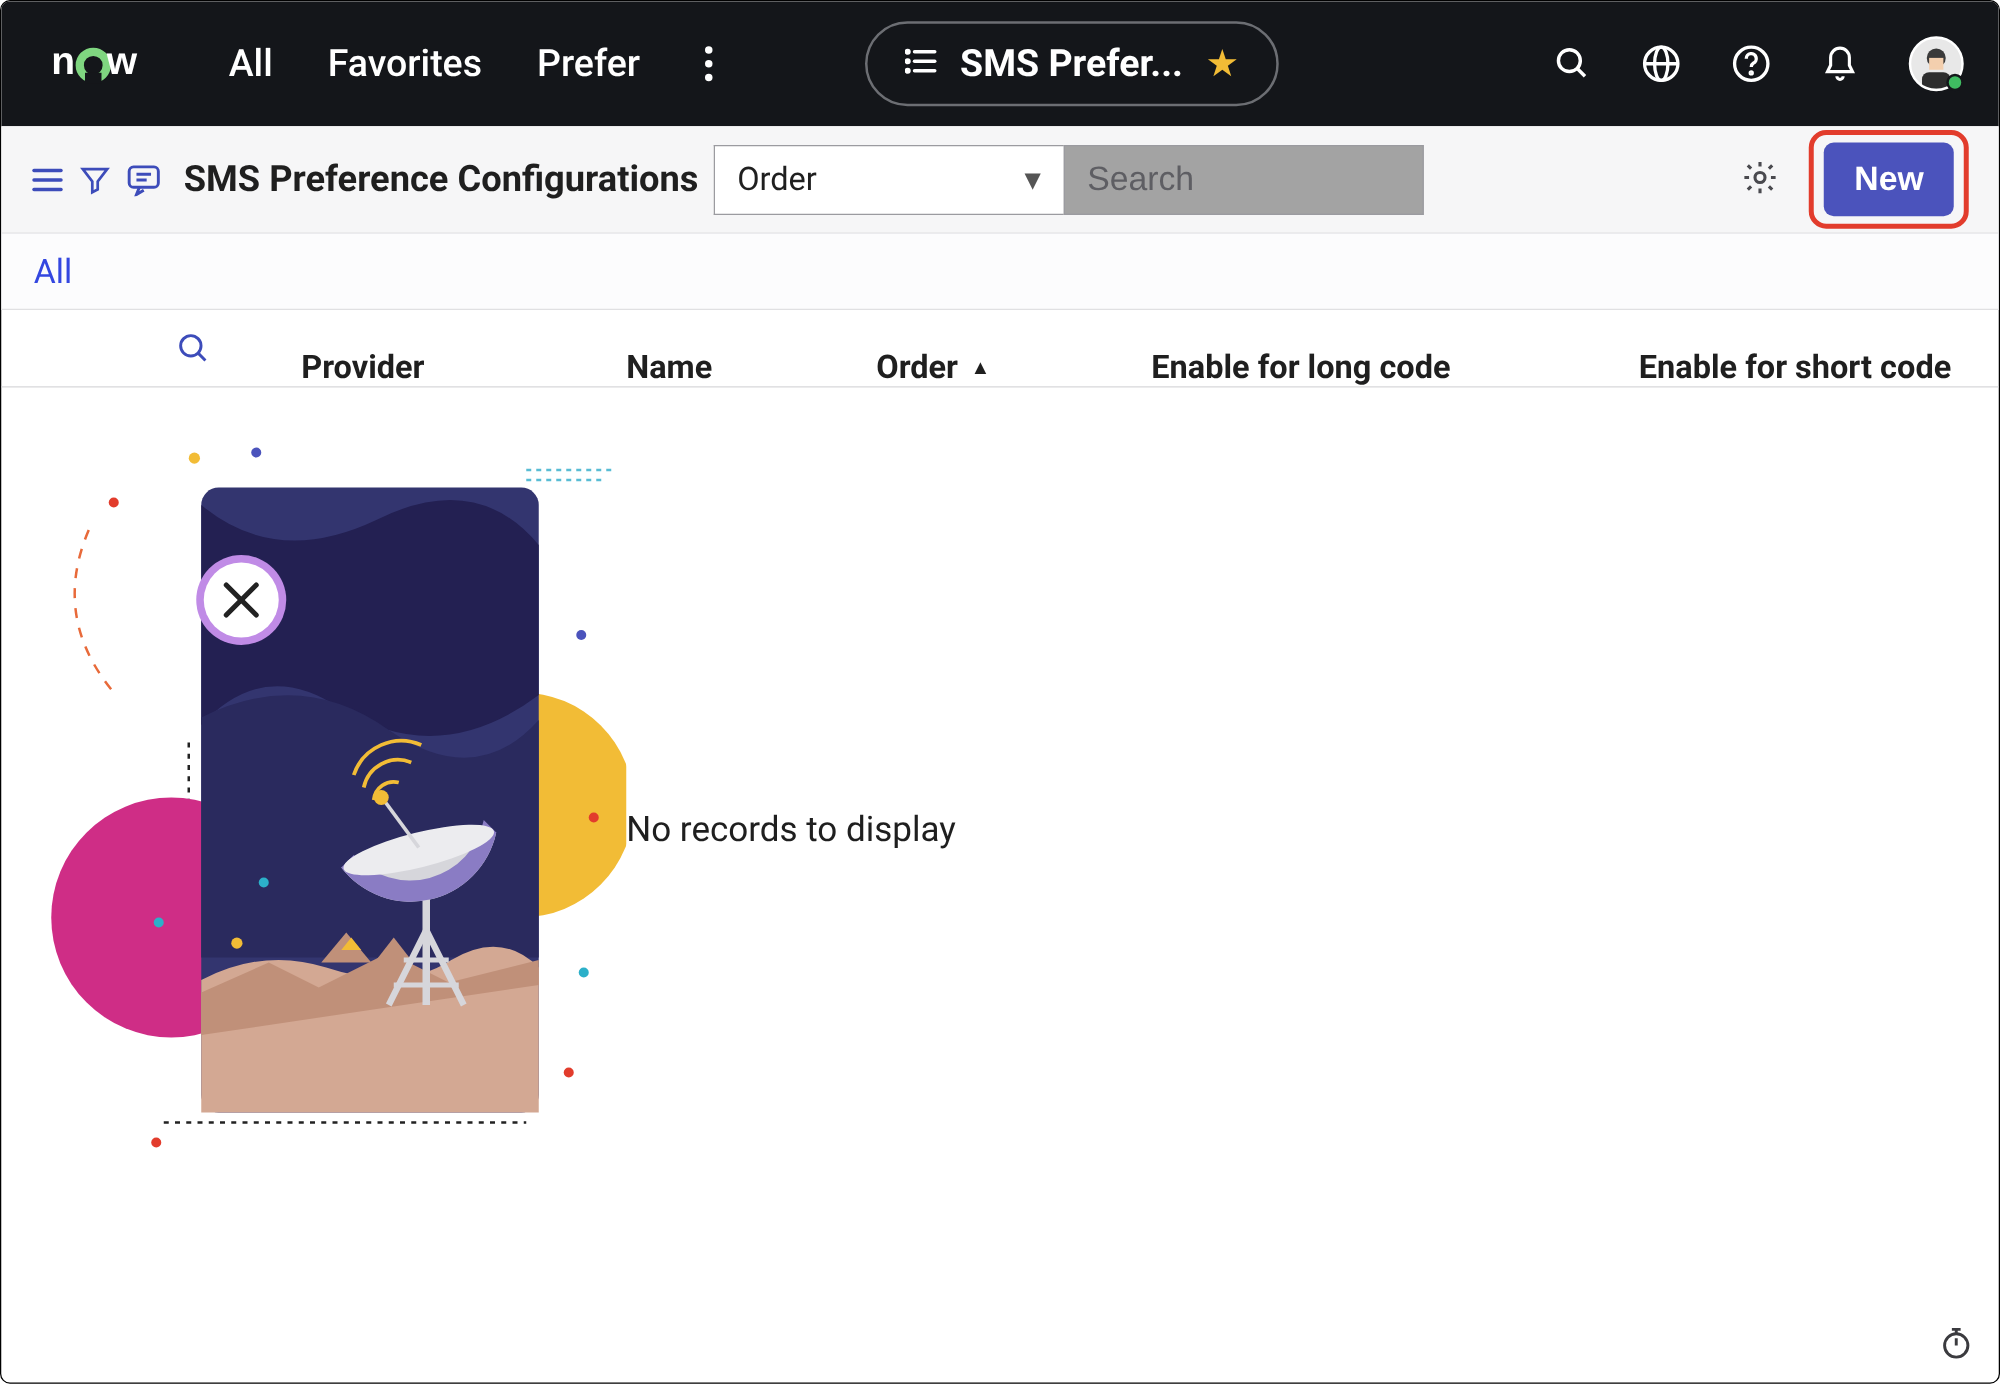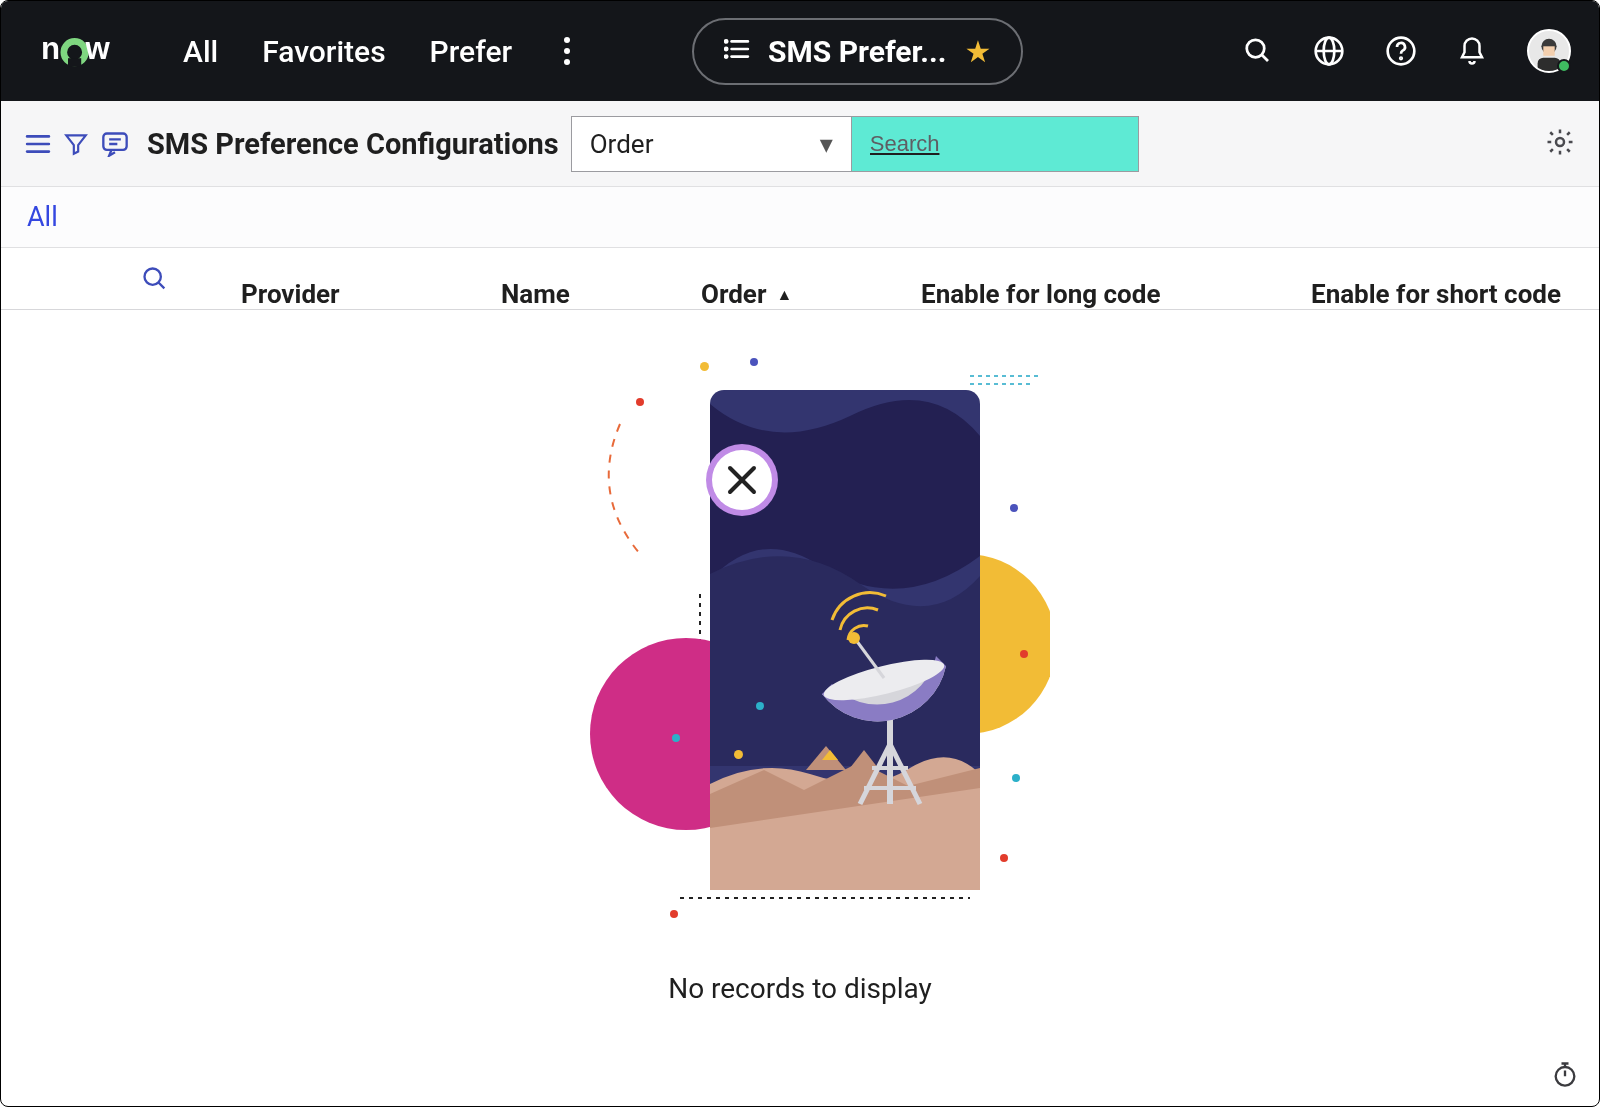--- a/index.html
+++ b/index.html
@@ -28,21 +28,21 @@
   .avatar-inner svg { width: 38px; height: 38px; }
 
   
   .toolbar { background: #f6f6f7; border-bottom: 1px solid #e0e0e2; height: 86px; display: flex; align-items: center; padding: 0 24px; gap: 12px; }
   .tb-icon { cursor: pointer; color: #3d4cba; display:flex; align-items:center; }
   .tb-icon svg { stroke: #3d4cba; fill: none; }
   .page-title { font-size: 29px; font-weight: 700; color: #1f1f1f; margin-left: 6px; }
 
   .field-select { border: 1px solid #9b9ba0; background: #fff; height: 56px; width: 280px; display: flex; align-items: center; justify-content: space-between; padding: 0 18px; font-size: 26px; color: #1f1f1f; cursor: pointer; border-right:none; }
   .field-select .caret { color:#555; }
-  .search-input { border: 1px solid #9b9ba0; background: #5eead4; height: 56px; width: 288px; font-size: 22px; padding: 0 18px; color: #1f1f1f; text-decoration: underline; }
+  .search-input { border: 1px solid #9b9ba0; background: #a3a3a3; height: 56px; width: 288px; font-size: 27px; padding: 0 18px; color: #1f1f1f; }
   .search-input::placeholder { color: #5e5e63; }
   .field-group { display:flex; }
 
   .tb-right { margin-left: auto; display: flex; align-items: center; gap: 24px; }
   .gear-icon { cursor: pointer; }
   .gear-icon svg { stroke: #4a4a4f; fill: none; }
   .new-btn-wrap { border: 4px solid #e23c2c; border-radius: 14px; padding: 6px 8px; }
   .new-btn { background: #4b53bc; color: #fff; border: none; border-radius: 8px; padding: 14px 24px; font-size: 27px; font-weight: 600; cursor: pointer; }
 
   
@@ -56,21 +56,21 @@
   .th-search-icon svg { stroke: #3d4cba; fill:none; }
   .th { font-size: 26px; font-weight: 700; color: #1f1f1f; cursor: pointer; display:flex; align-items:center; gap:10px;}
   .th .sort-caret { font-size: 16px; }
   .col-provider { width: 260px; margin-left: 120px;}
   .col-name { width: 200px; }
   .col-order { width: 220px; }
   .col-long { width: 390px; }
   .col-short { flex:1; }
 
   
-  .empty-wrap { display: flex; flex-direction: column; align-items: center; padding-top: 44px; }
+  .empty-wrap { display: flex; flex-direction: row; align-items: center; padding-top: 44px; }
   .empty-illus { position: relative; width: 500px; height: 590px; }
   .empty-msg { font-size: 28px; color: #1f1f1f; margin-top: 28px; }
 
   
   .dot { position:absolute; border-radius:50%; }
 
   
   .timing-icon { position: absolute; bottom: 14px; right: 20px; cursor: pointer; }
   .timing-icon svg { stroke: #3b3b3f; fill:none; }
 </style>
@@ -185,20 +185,23 @@
     <input class="search-input" type="text" placeholder="Search" style="">
   </div>
 
   <div class="tb-right">
     <span class="gear-icon">
       <svg width="30" height="30" viewBox="0 0 24 24" stroke-width="2">
           <circle cx="12" cy="12" r="3.2"></circle>
           <path d="M12 2v3M12 19v3M4.2 4.2l2.1 2.1M17.7 17.7l2.1 2.1M2 12h3M19 12h3M4.2 19.8l2.1-2.1M17.7 6.3l2.1-2.1"></path>
         </svg>
     </span>
+    <div class="new-btn-wrap">
+      <button class="new-btn">New</button>
+    </div>
   </div>
 </div>
 
 <div class="crumb-row">
   <span class="crumb">All</span>
 </div>
 
 <div class="thead-wrap">
   <span class="th-search-icon" style="top:17px;">
     <svg width="28" height="28" viewBox="0 0 24 24" stroke-width="2">

